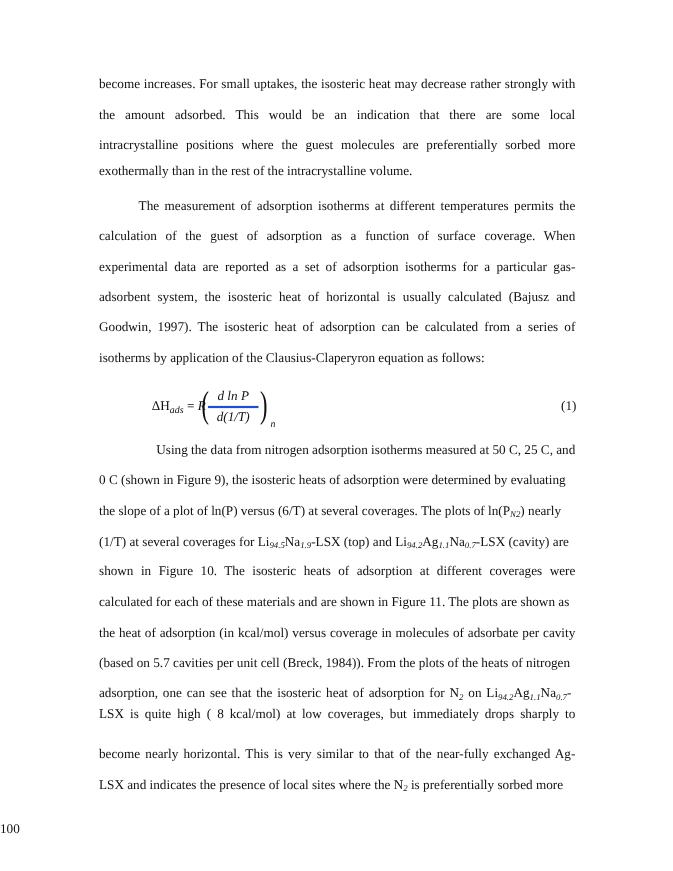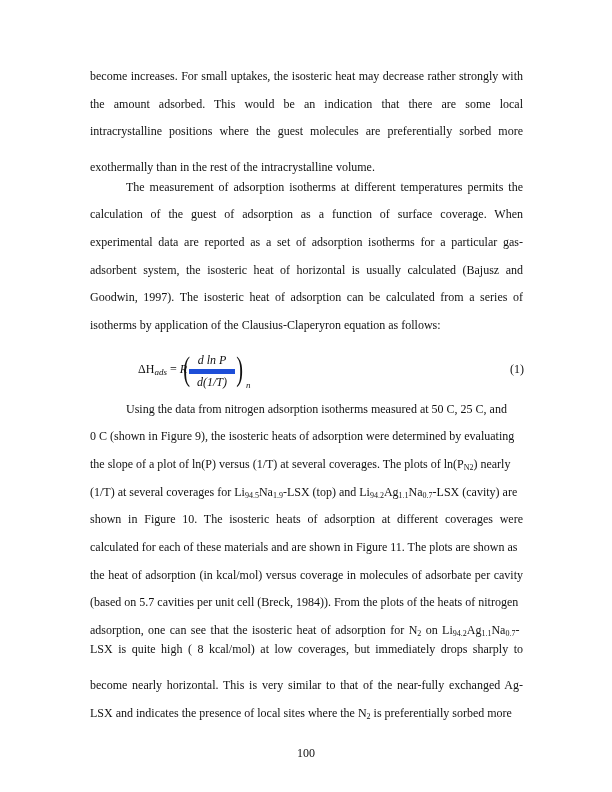--- a/index.html
+++ b/index.html
@@ -1,41 +1,41 @@
 <!DOCTYPE html>
 <html><head>
 <meta charset="utf-8">
 <style>
   html, body { margin:0; padding:0; background:#ffffff; }
   body { width:612px; height:792px; position:relative; overflow:hidden;
          font-family:"Liberation Serif", serif; color:#111; }
   .line { position:absolute; left:90px; width:433px; font-size:12px; line-height:14px;
           white-space:nowrap; }
   .just { text-align:justify; text-align-last:justify; white-space:normal; }
-  .indent { left:126px; width:397px; }
-  sub { font-size:8px; vertical-align:-2px; line-height:0; }
+  .indent { left:126px; width:397px;text-align:right; }
+  sub { font-size:8px; vertical-align:-2px; line-height:0;font-style:italic; }
   .eq { position:absolute; left:126px; top:352px; height:40px; font-size:12px; }
   .eq .lhs { position:absolute; left:12px; top:10px; white-space:nowrap; }
   .eq .lhs i { font-style:italic; }
   .eq .lhs sub { font-style:italic; font-size:9px; }
   .eq .paren { position:absolute; top:-3px; font-size:34px; line-height:40px; font-weight:100; transform:scaleX(0.6); }
   .eq .frac { position:absolute; left:63px; top:0; width:46px; text-align:center; font-style:italic; font-size:12px; }
-  .eq .num { display:block; border-bottom:5px solid #1d4ed8; padding-bottom:1px; line-height:16px; }
+  .eq .num { display:block; border-bottom:2px solid #1d4ed8; padding-bottom:1px; line-height:16px; }
   .eq .den { display:block; line-height:17px;text-align:center; }
   .eq .subn { position:absolute; left:120px; top:28px; font-style:italic; font-size:9px; }
   .eqnum { position:absolute; left:510px; top:362px; font-size:12px; }
-  .pagenum { position:absolute; left:0; width:612px; text-align:center; top:746px; font-size:12px; }
+  .pagenum { position:absolute; left:0; width:612px; text-align:left; top:746px; font-size:12px; }
 </style>
 </head>
 <body>
 
 <div class="line just" style="top:69px">become increases.  For small uptakes, the isosteric heat may decrease rather strongly with</div>
 <div class="line just" style="top:97px">the amount adsorbed.  This would be an indication that there are some local</div>
 <div class="line just" style="top:124px">intracrystalline positions where the guest molecules are preferentially sorbed more</div>
-<div class="line" style="top:160px">exothermally than in the rest of the intracrystalline volume.</div>
+<div class="line" style="top:148px">exothermally than in the rest of the intracrystalline volume.</div>
 
 <div class="line just indent" style="top:180px">The measurement of adsorption isotherms at different temperatures permits the</div>
 <div class="line just" style="top:207px">calculation of the guest of adsorption as a function of surface coverage.  When</div>
 <div class="line just" style="top:235px">experimental data are reported as a set of adsorption isotherms for a particular gas-</div>
 <div class="line just" style="top:263px">adsorbent system, the isosteric heat of horizontal is usually calculated (Bajusz and</div>
 <div class="line just" style="top:290px">Goodwin, 1997).  The isosteric heat of adsorption can be calculated from a series of</div>
 <div class="line" style="top:318px">isotherms by application of the Clausius-Claperyron equation as follows:</div>
 
 <div class="eq">
   <span class="lhs"><span>ΔH</span><sub>ads</sub><span> = </span><i>R</i></span>
@@ -44,21 +44,21 @@
     <span class="num">d ln P</span>
     <span class="den">d(1/T)</span>
   </span>
   <span class="paren" style="left:108px">)</span>
   <span class="subn">n</span>
 </div>
 <div class="eqnum">(1)</div>
 
 <div class="line indent" style="top:402px">Using the data from nitrogen adsorption isotherms measured at 50   C, 25   C, and</div>
 <div class="line" style="top:429px">0   C (shown in Figure 9), the isosteric heats of adsorption were determined by evaluating</div>
-<div class="line" style="top:457px"><span>the slope of a plot of ln(P) versus (1/T) at several coverages.  The plots of  ln(P</span><sub>N2</sub><span>) nearly</span></div>
+<div class="line" style="top:457px"><span>the slope of a plot of ln(P) versus (6/T) at several coverages.  The plots of  ln(P</span><sub>N2</sub><span>) nearly</span></div>
 <div class="line" style="top:485px"><span>(1/T) at several coverages for Li</span><sub>94.5</sub><span>Na</span><sub>1.9</sub><span>-LSX (top) and Li</span><sub>94.2</sub><span>Ag</span><sub>1.1</sub><span>Na</span><sub>0.7</sub><span>-LSX (cavity) are</span></div>
 <div class="line just" style="top:512px">shown in Figure 10.  The isosteric heats of adsorption at different coverages were</div>
 <div class="line" style="top:540px">calculated for each of these materials and are shown in Figure 11.  The plots are shown as</div>
 <div class="line just" style="top:568px">the heat of adsorption (in kcal/mol) versus coverage in molecules of adsorbate per cavity</div>
 <div class="line" style="top:595px">(based on 5.7 cavities per unit cell (Breck, 1984)).  From the plots of the heats of nitrogen</div>
 <div class="line" style="top:623px; word-spacing:1.4px"><span>adsorption, one can see that the isosteric heat of adsorption for N</span><sub>2</sub><span> on Li</span><sub>94.2</sub><span>Ag</span><sub>1.1</sub><span>Na</span><sub>0.7</sub><span>-</span></div>
 <div class="line just" style="top:642px">LSX is quite high (    8 kcal/mol) at low coverages, but immediately drops sharply to</div>
 <div class="line just" style="top:678px">become nearly horizontal.  This is very similar to that of the near-fully exchanged Ag-</div>
 <div class="line" style="top:706px"><span>LSX and indicates the presence of local sites where the N</span><sub>2</sub><span> is preferentially sorbed more</span></div>
 

